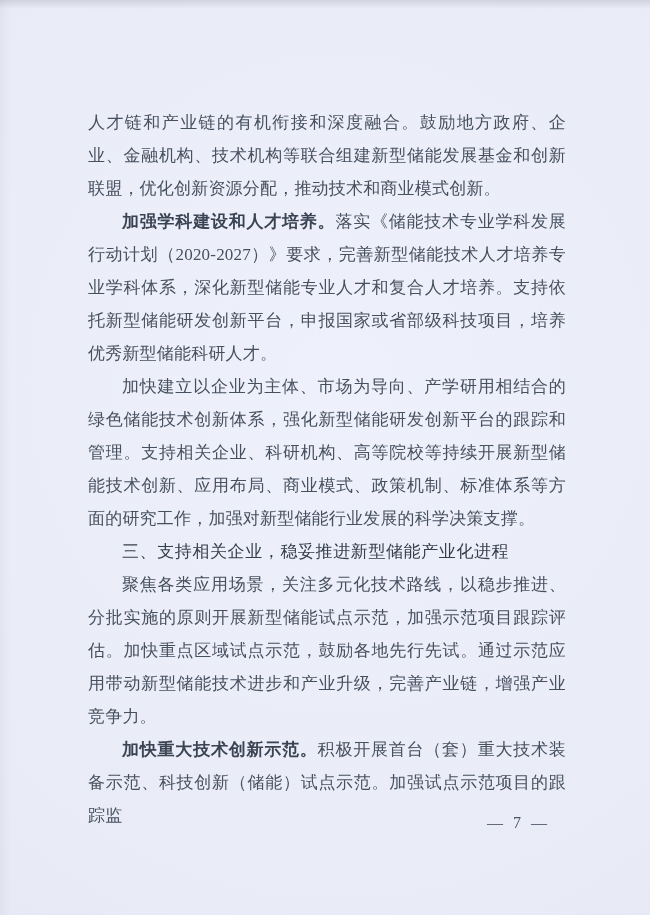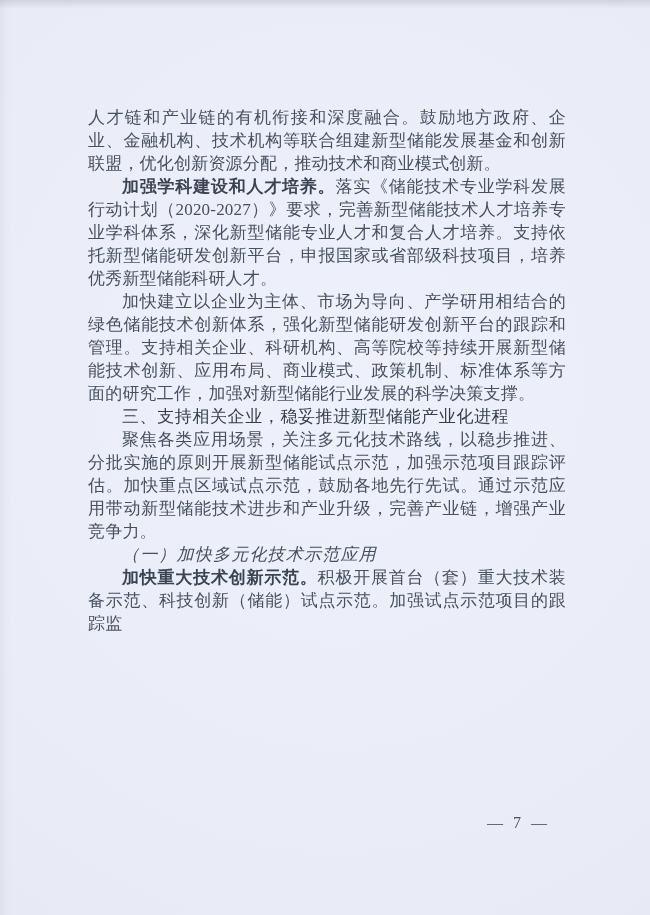--- a/index.html
+++ b/index.html
@@ -27,21 +27,21 @@
     color: #47505f;
     font-size: 17px;
     line-height: 33px;
     text-align: justify;
     letter-spacing: 0.2px;
   }
   .content p, .content h2, .content h3 {
     margin: 0;
     padding: 0;
     font-size: 17px;
-    line-height: 23px;
+    line-height: 33px;
     font-weight: normal;
   }
   .indent { text-indent: 34px; }
   .lead {
     font-weight: bold;
     color: #3a4352;
     margin-top: 36px;
   }
   .section-heading {
     font-weight: bold;
@@ -78,20 +78,19 @@
 
     <p class="indent"><span class="lead">加强学科建设和人才培养。</span><span>落实《储能技术专业学科发展行动计划（2020-2027）》要求，完善新型储能技术人才培养专业学科体系，深化新型储能专业人才和复合人才培养。支持依托新型储能研发创新平台，申报国家或省部级科技项目，培养优秀新型储能科研人才。</span></p>
 
 
     <p class="indent"><span>加快建立以企业为主体、市场为导向、产学研用相结合的绿色储能技术创新体系，强化新型储能研发创新平台的跟踪和管理。支持相关企业、科研机构、高等院校等持续开展新型储能技术创新、应用布局、商业模式、政策机制、标准体系等方面的研究工作，加强对新型储能行业发展的科学决策支撑。</span></p>
 
     <h2 class="section-heading">三、支持相关企业，稳妥推进新型储能产业化进程</h2>
 
     <p class="indent"><span>聚焦各类应用场景，关注多元化技术路线，以稳步推进、分批实施的原则开展新型储能试点示范，加强示范项目跟踪评估。加快重点区域试点示范，鼓励各地先行先试。通过示范应用带动新型储能技术进步和产业升级，完善产业链，增强产业竞争力。</span></p>
 
-    <h3 class="sub-heading">（一）加快多元化技术示范应用</h3>
 
     <p class="indent"><span class="lead">加快重大技术创新示范。</span><span>积极开展首台（套）重大技术装备示范、科技创新（储能）试点示范。加强试点示范项目的跟踪监</span></p>
 
   </div>
 
   <div class="page-num">— 7 —</div>
 </div>
 
 </body></html>

